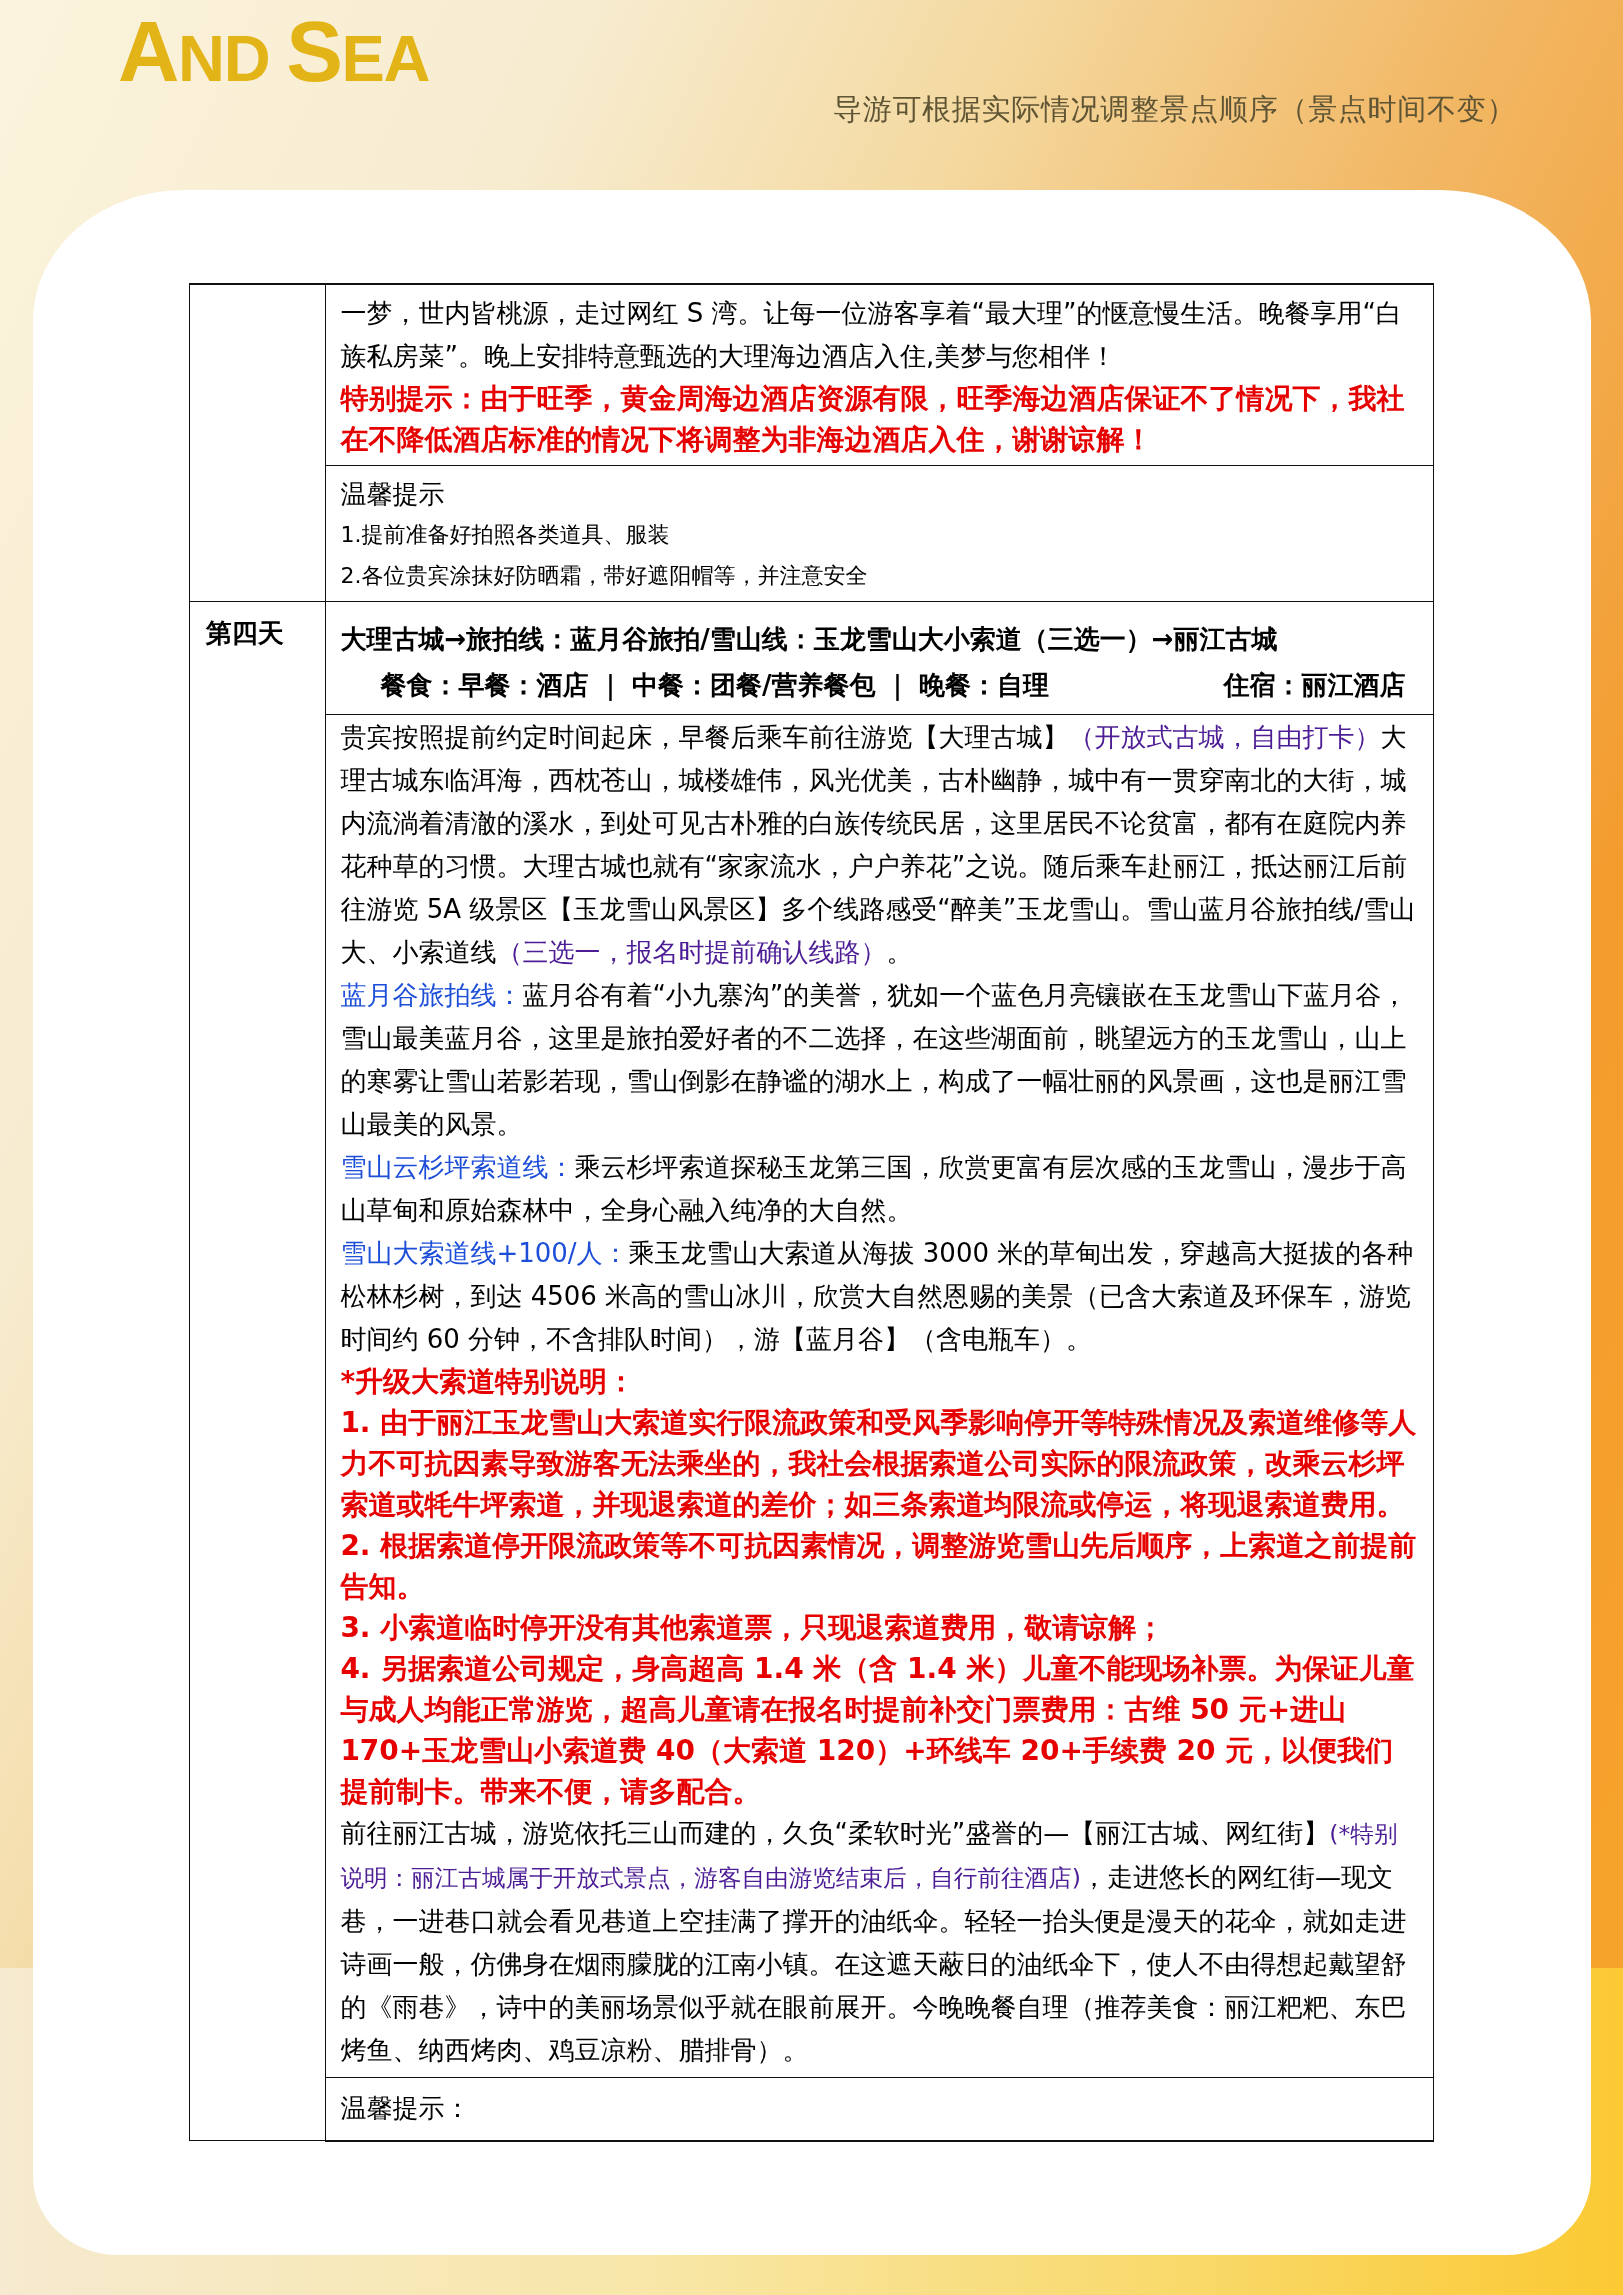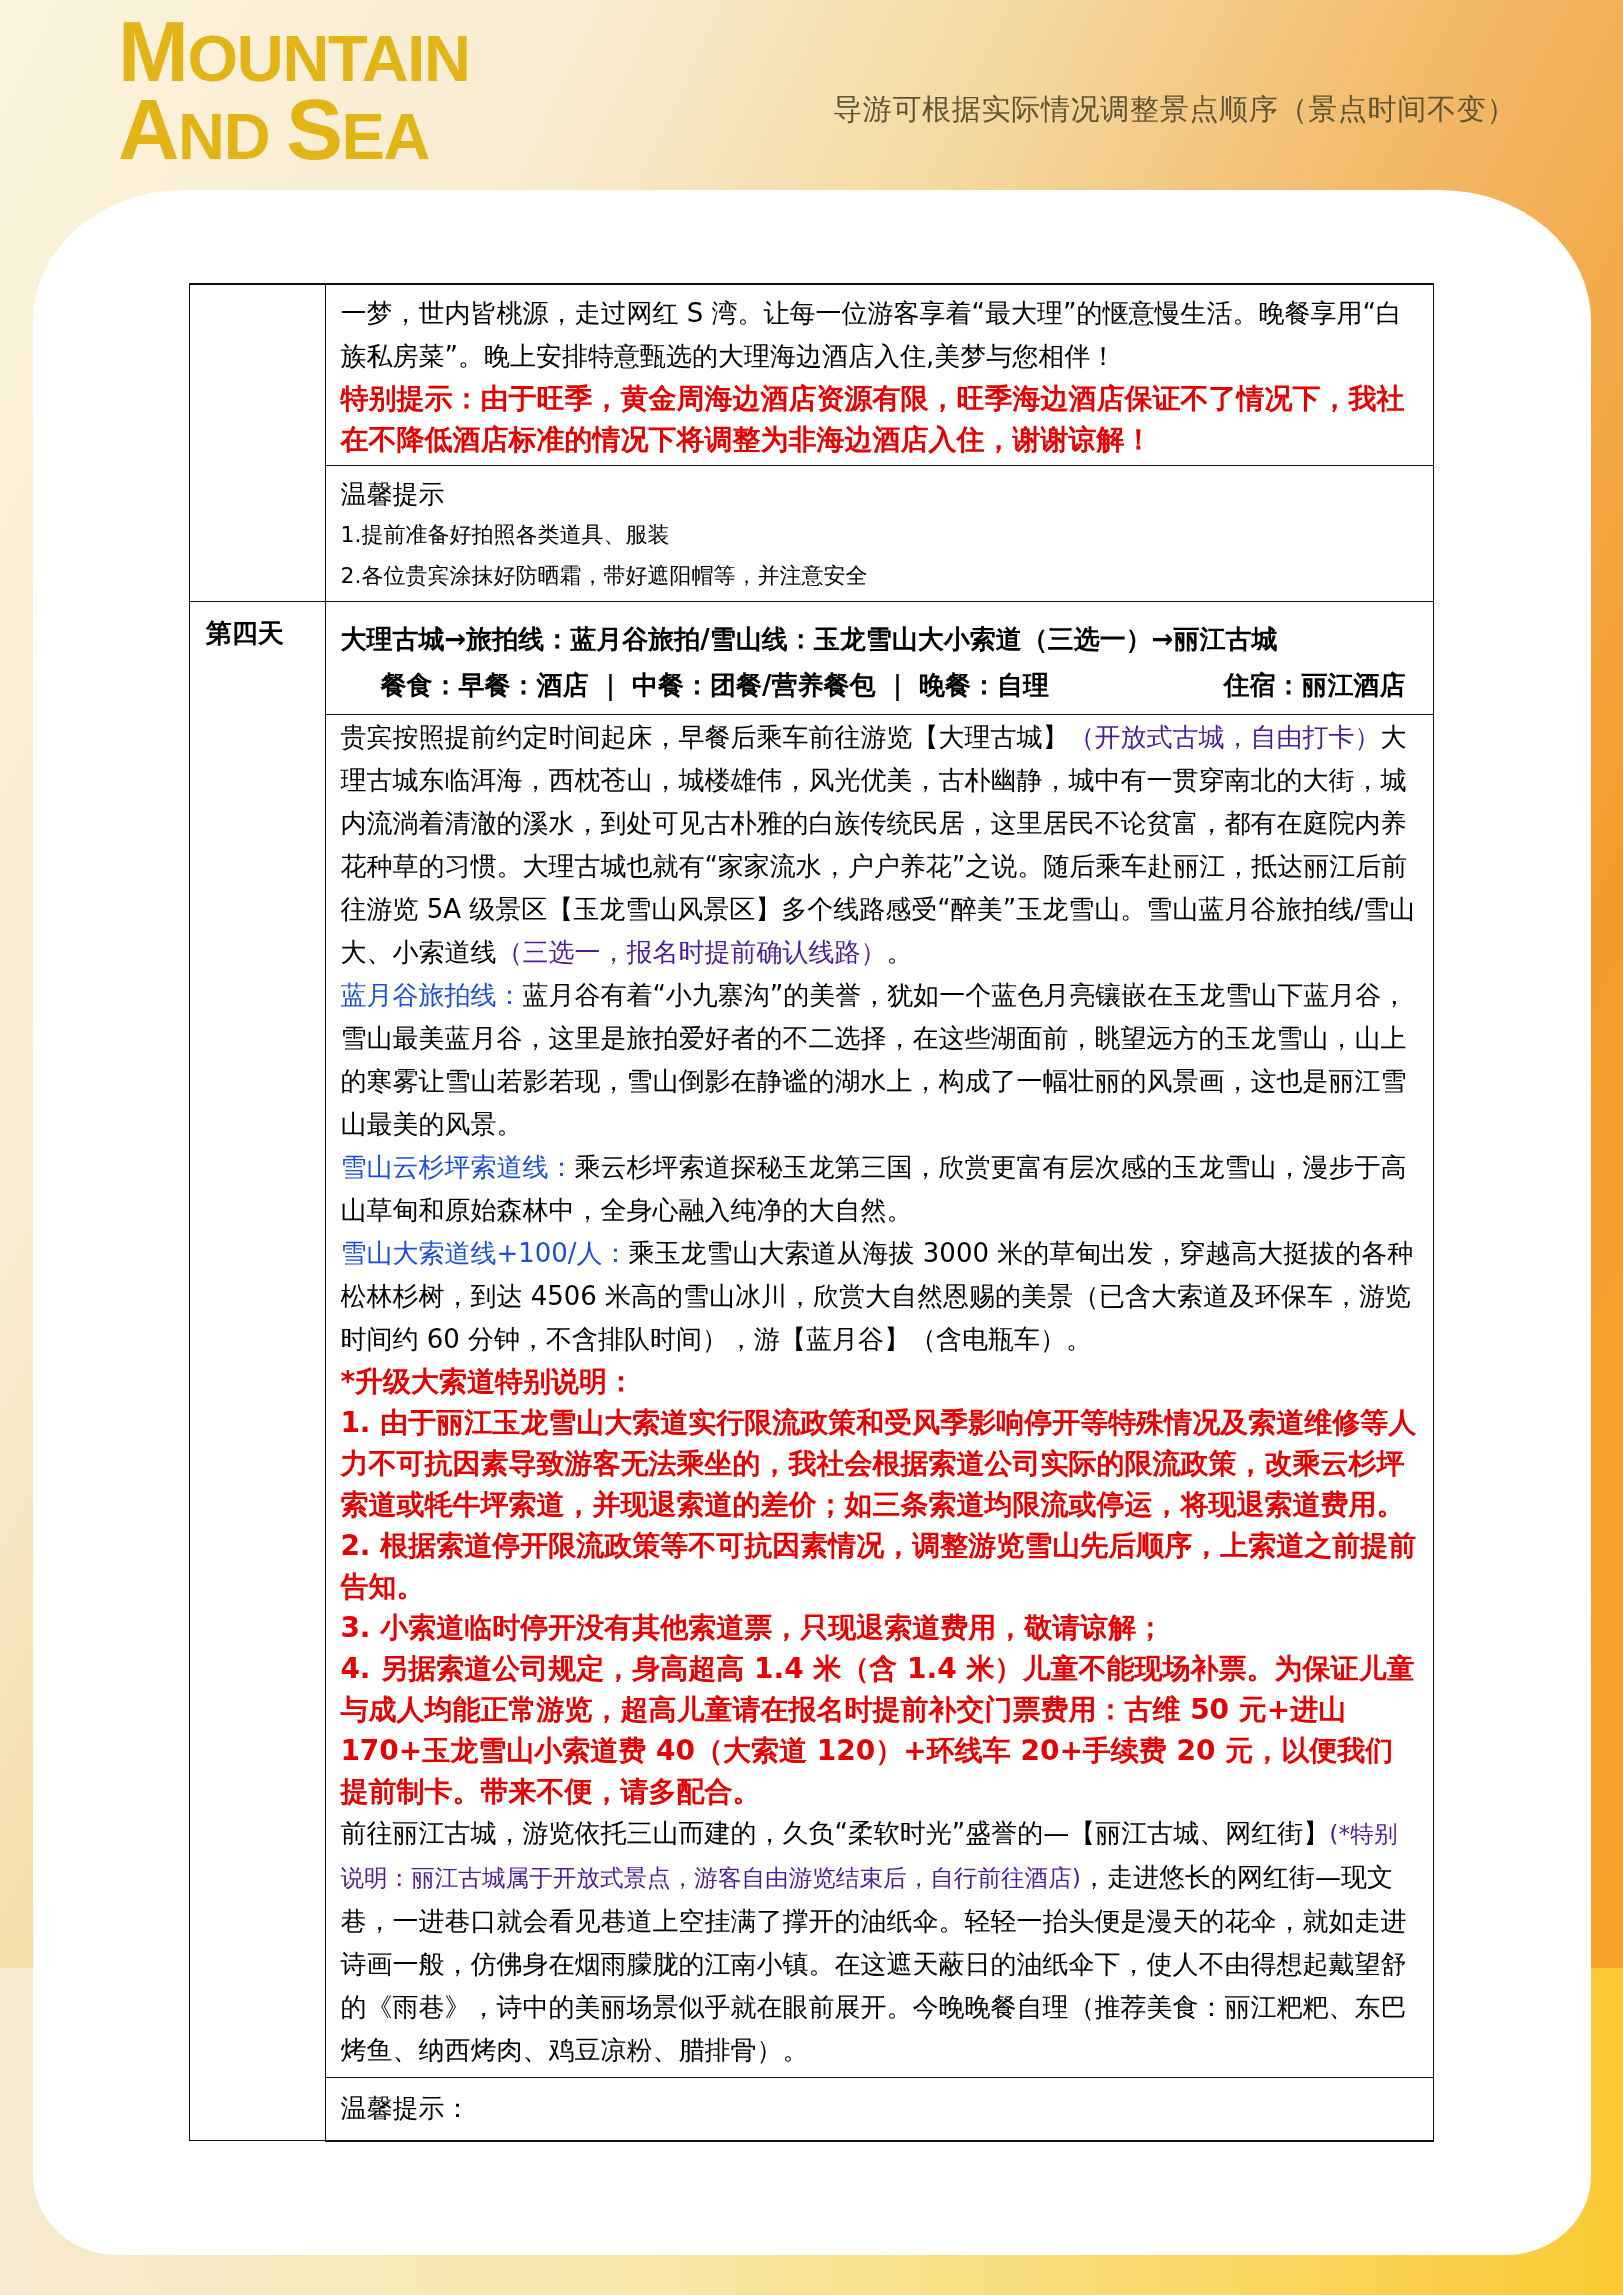--- a/index.html
+++ b/index.html
@@ -39,21 +39,20 @@
   .title-line { font-weight:700; font-size:26px; line-height:46px; }
   .meal-line { font-weight:700; font-size:26px; line-height:46px; display:flex; justify-content:space-between; padding-right:13px;margin-left:40px; }
   .para { margin:0; }
 </style>
 </head>
 <body>
 
 <div class="bg-bottom"></div>
 
 <div class="logo">
-  <span class="logo-line"><span class="big">M</span><span class="sm">OUNTAIN</span></span>
 <span class="logo-line"><span class="big">A</span><span class="sm">ND </span><span class="big">S</span><span class="sm">EA</span></span>
   </div>
 
 <div class="tagline">导游可根据实际情况调整景点顺序（景点时间不变）</div>
 
 <div class="card"></div>
 
 <table class="itin">
   <tbody>
       <tr class="top">

